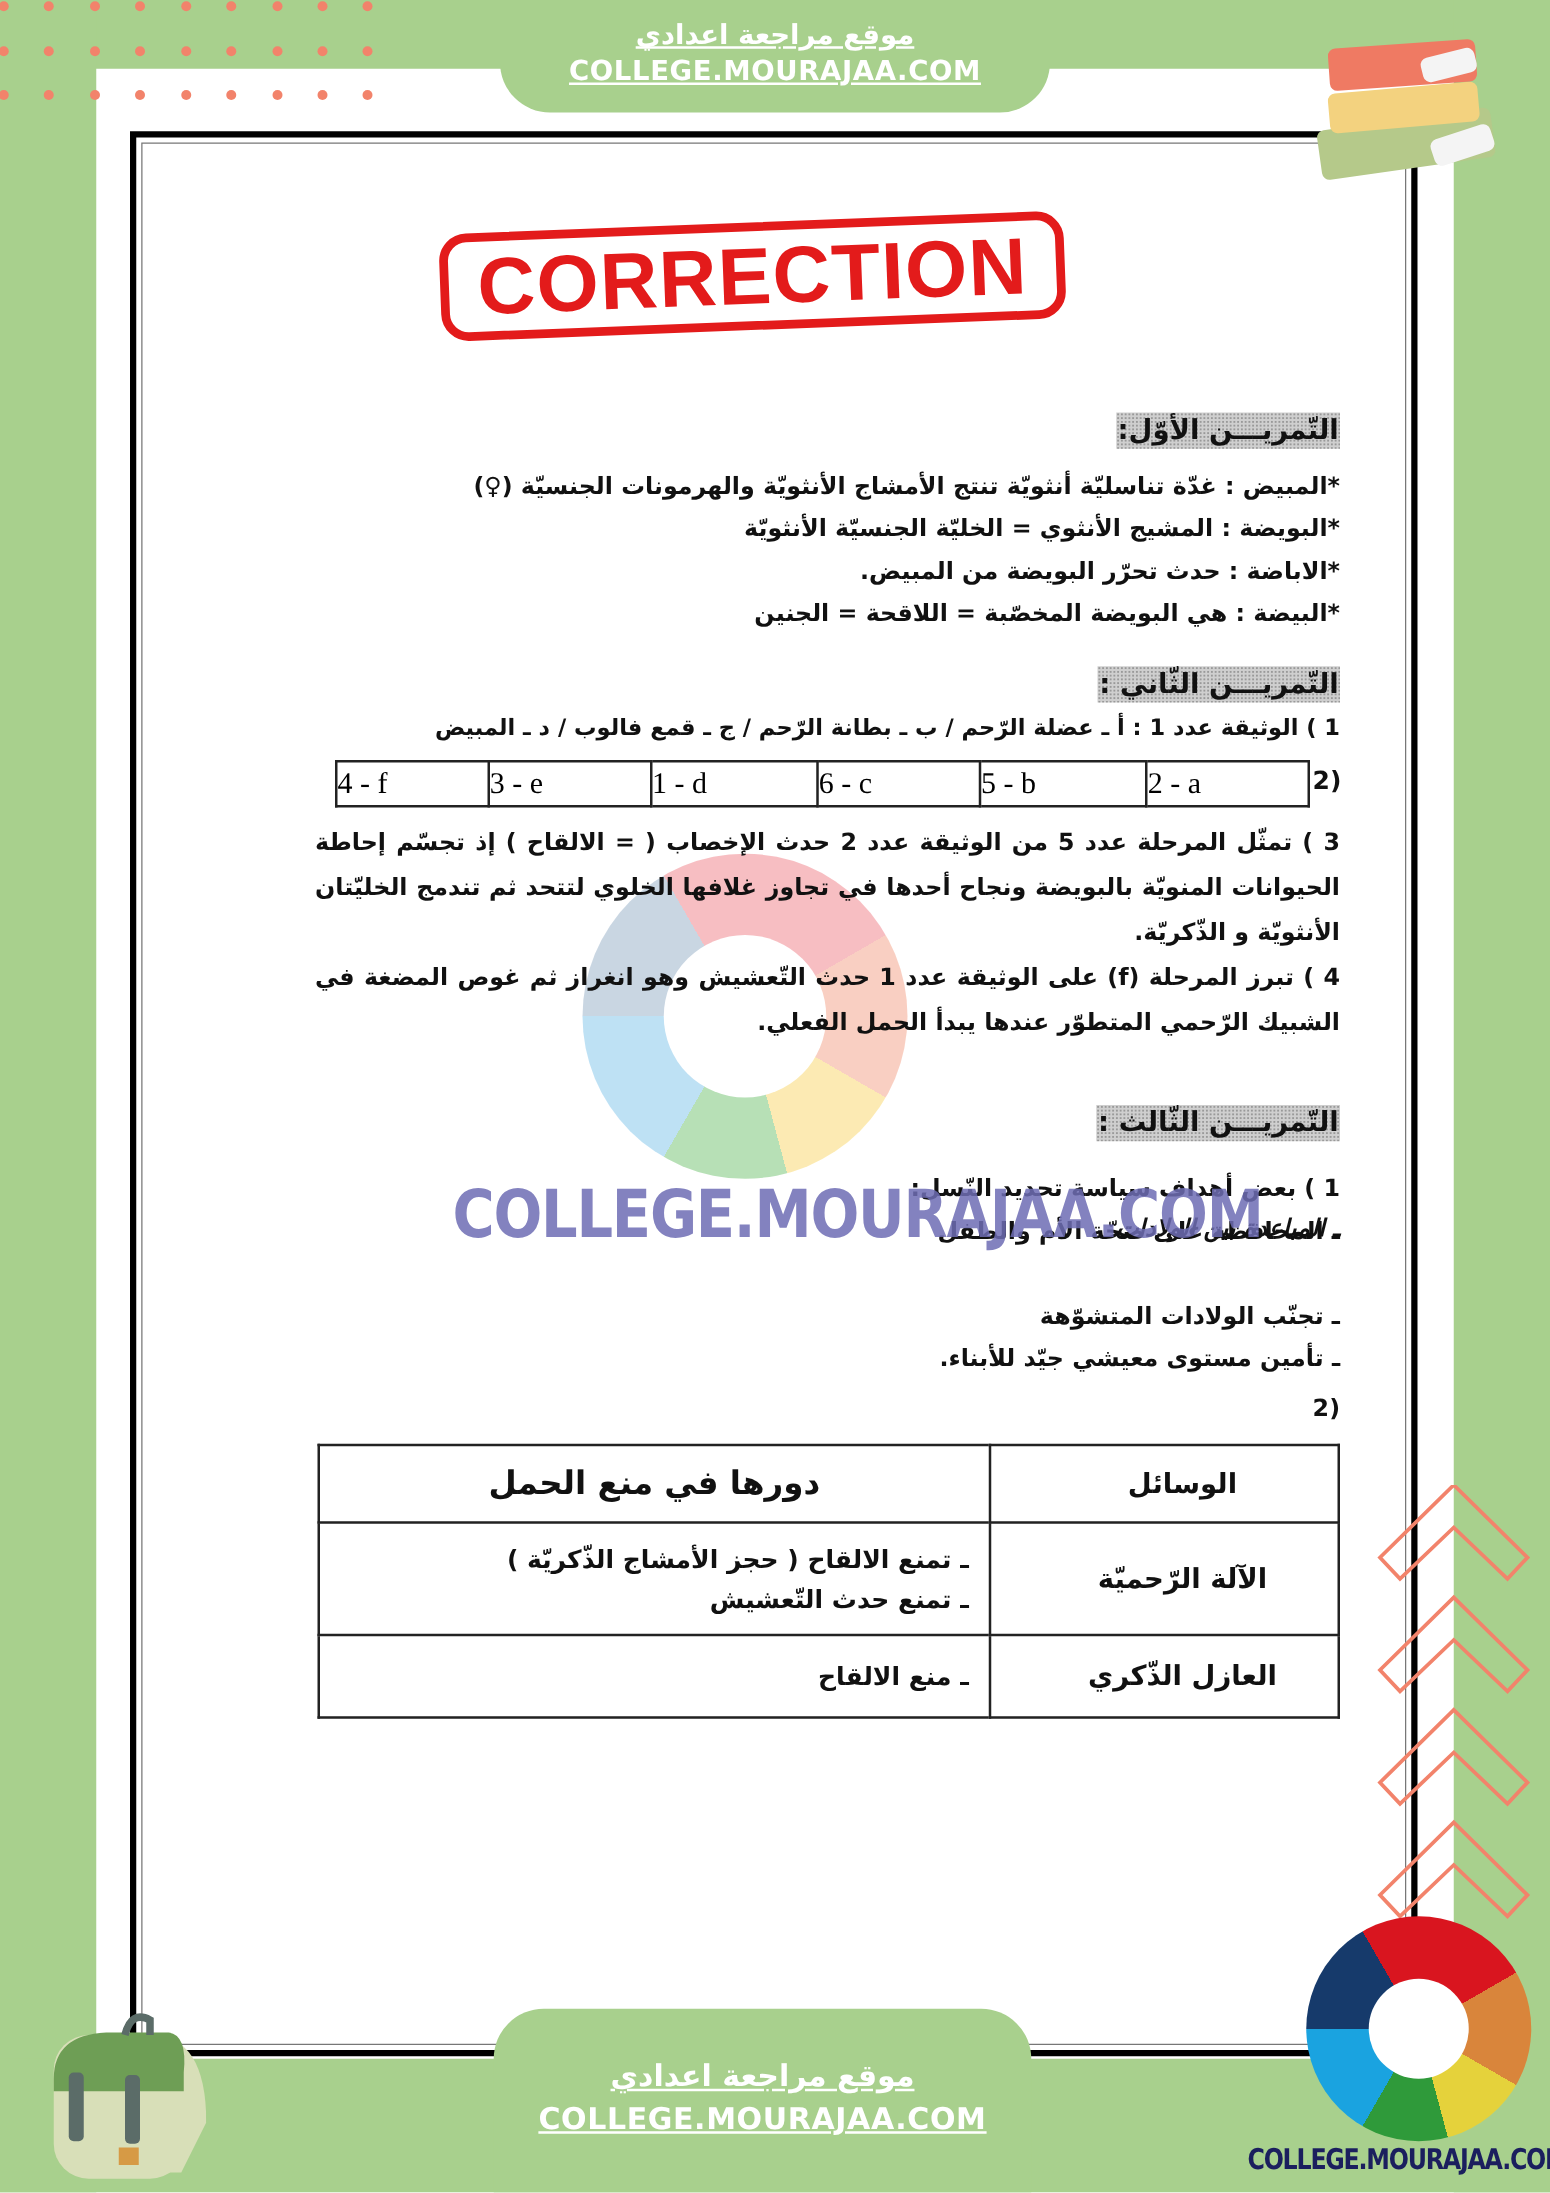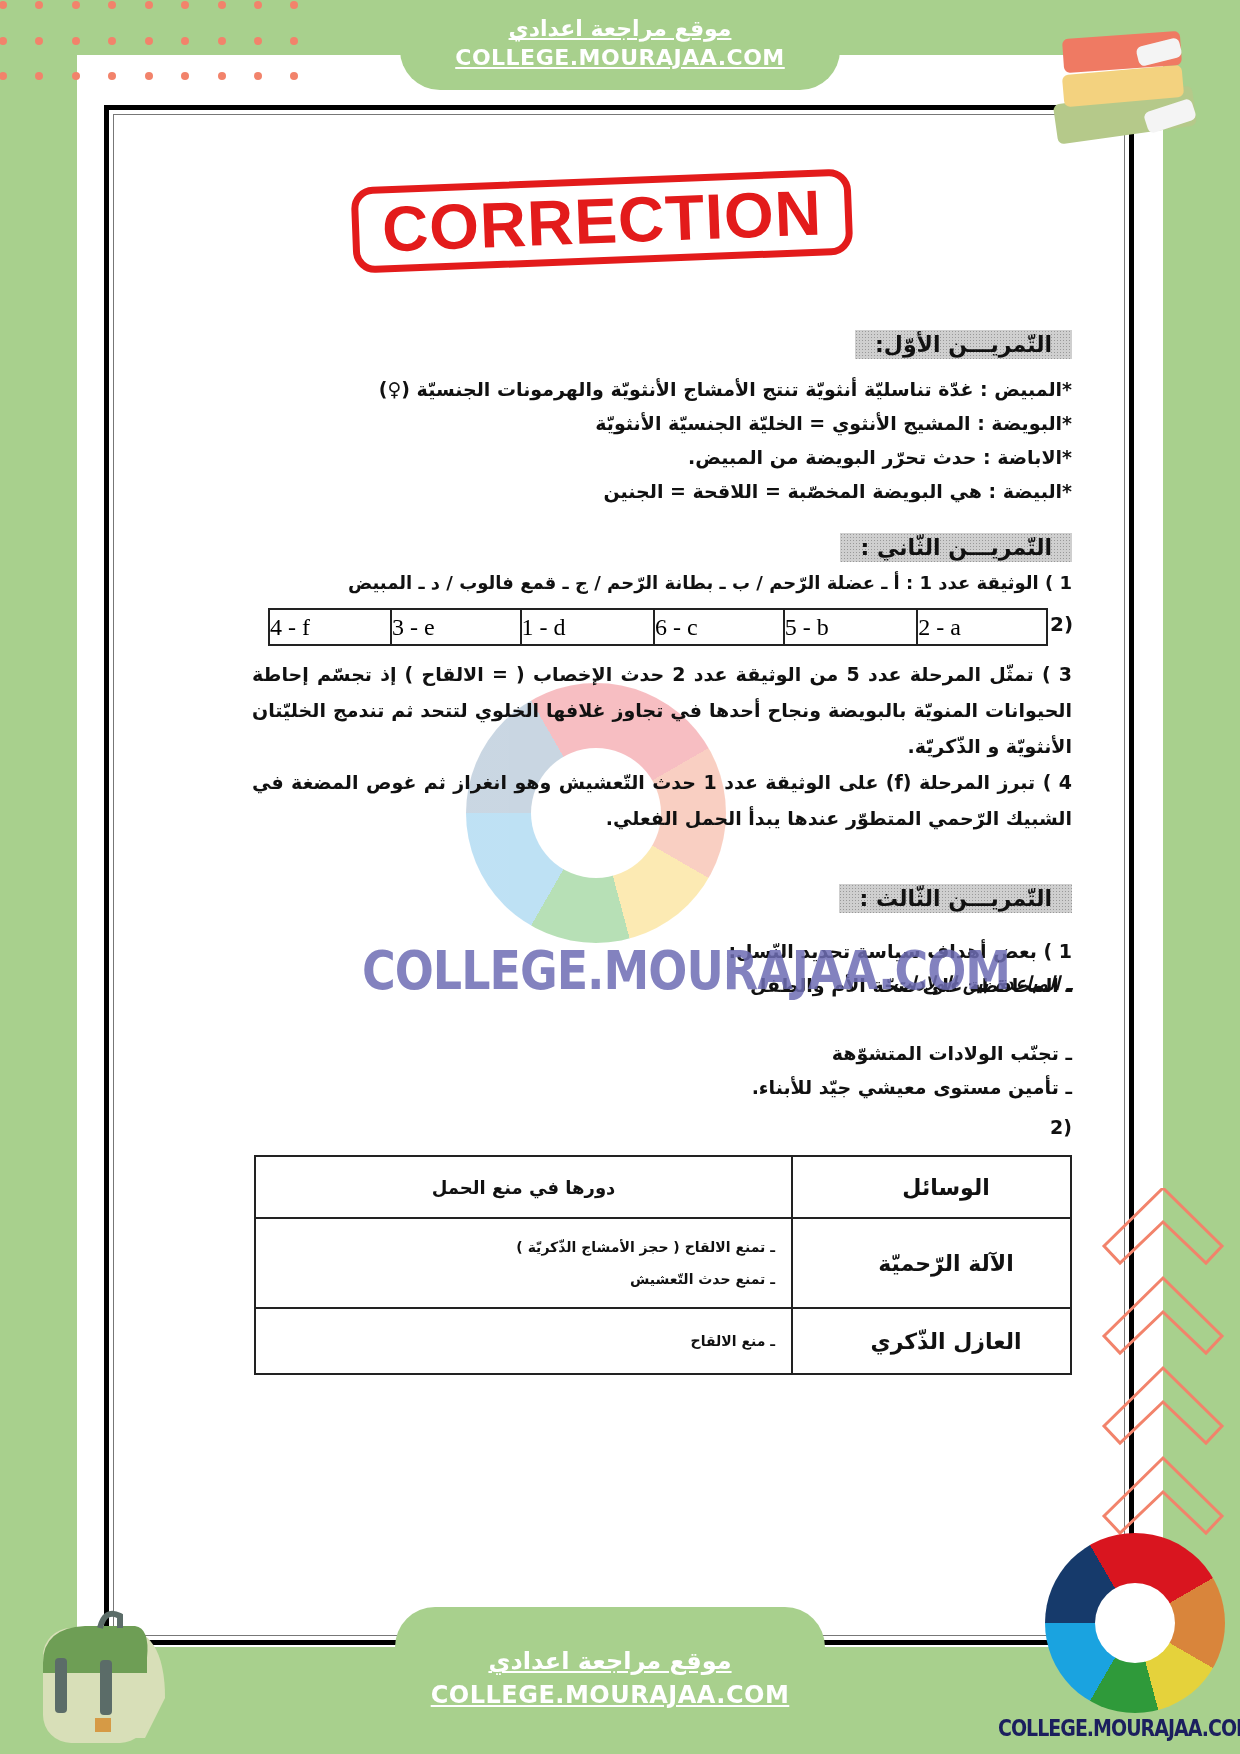--- a/index.html
+++ b/index.html
@@ -56,43 +56,43 @@
     position: absolute; left: 352px; top: 178px; width: 500px; height: 86px;
     border: 7px solid #e31b1b; border-radius: 22px; transform: rotate(-2.2deg);
     display: flex; align-items: center; justify-content: center;
     color: #e31b1b; font-family: "Liberation Sans", sans-serif; font-weight: bold;
     font-size: 64px; letter-spacing: 1px; box-sizing: border-box;
   }
 
   
   .ar { direction: rtl; font-family: "DejaVu Sans", sans-serif; font-weight: bold; color: #111; }
   .heading {
-    position: absolute; background: #cfcfcf; font-size: 22px; padding: 2px 20px;
+    position: absolute; background: #cfcfcf; font-size: 22px; padding: 2px 1px;
     direction: rtl; font-family: "DejaVu Sans", sans-serif; font-weight: bold; color: #111;
     background-image: radial-gradient(#999 0.8px, transparent 0.8px); background-size: 3px 3px;
   }
   .line { position: absolute; right: 168px; font-size: 19px; white-space: nowrap; }
 
   .match-table {
     position: absolute; left: 268px; top: 608px; width: 780px; height: 38px;
     border-collapse: collapse; font-family: "Liberation Serif", serif; font-size: 24px;
   }
   .match-table td { border: 2px solid #222; text-align: left; padding: 0; height: 34px; }
 
   .para { position: absolute; right: 168px; width: 820px; font-size: 19px; line-height: 36px; text-align: justify; }
 
   .methods-table {
     position: absolute; left: 254px; top: 1155px; width: 818px;
     border-collapse: collapse; direction: rtl;
     font-family: "DejaVu Sans", sans-serif; font-weight: bold; color: #111;
   }
   .methods-table th, .methods-table td { border: 2px solid #222; }
-  .methods-table th { height: 58px; font-size: 18px; font-weight: bold; }
+  .methods-table th { height: 58px; font-size: 26px; font-weight: bold; }
   .methods-table .col-tool { width: 246px; text-align: center; font-size: 22px; padding-left: 30px; }
-  .methods-table .col-role { text-align: right; padding-right: 16px; font-size: 14px; line-height: 32px; }
+  .methods-table .col-role { text-align: right; padding-right: 16px; font-size: 20px; line-height: 32px; }
   .methods-table tr.r1 td { height: 86px; }
   .methods-table tr.r2 td { height: 84px; }
   .methods-table tr.r3 td { height: 62px; }
 
   
   .wm-ring {
     position: absolute; left: 466px; top: 683px; width: 260px; height: 260px;
     border-radius: 50%; opacity: 0.75;
     background: conic-gradient(#f5a9ae 0deg 60deg, #f8c0ae 60deg 120deg, #fbe49a 120deg 165deg,
       #9fd69e 165deg 210deg, #a9d7f1 210deg 270deg, #b8c9d9 270deg 330deg, #f5a9ae 330deg 360deg);

